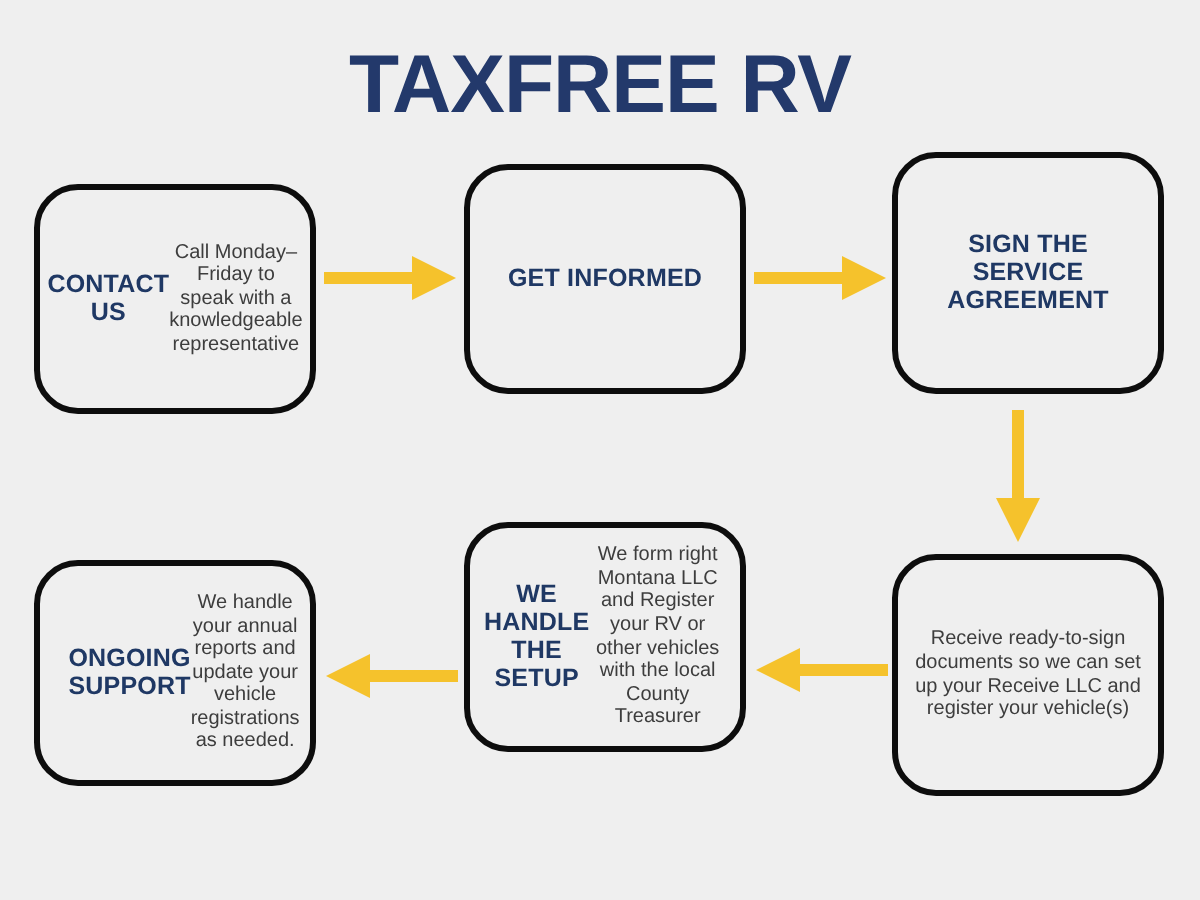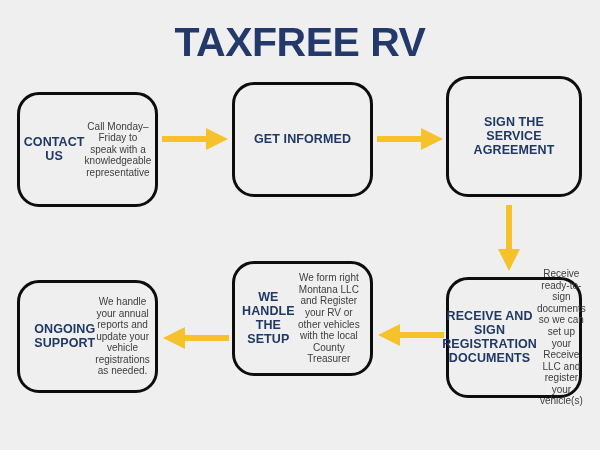--- a/index.html
+++ b/index.html
@@ -93,21 +93,20 @@
 
   <div class="step-box" id="box-get-informed">
     <div class="step-title">GET INFORMED</div>
   </div>
 
   <div class="step-box" id="box-sign-agreement">
     <div class="step-title">SIGN THE SERVICE AGREEMENT</div>
   </div>
 
   <div class="step-box" id="box-receive-sign-docs">
-    <div class="step-title">RECEIVE AND SIGN REGISTRATION DOCUMENTS</div>
     <div class="step-body">Receive ready-to-sign documents so we can set up your Receive LLC and register your vehicle(s)</div>
   </div>
 
   <div class="step-box" id="box-we-handle-setup">
     <div class="step-title">WE HANDLE THE SETUP</div>
     <div class="step-body">We form right Montana LLC and Register your RV or other vehicles with the local County Treasurer</div>
   </div>
 
   <div class="step-box" id="box-ongoing-support">
     <div class="step-title">ONGOING SUPPORT</div>

